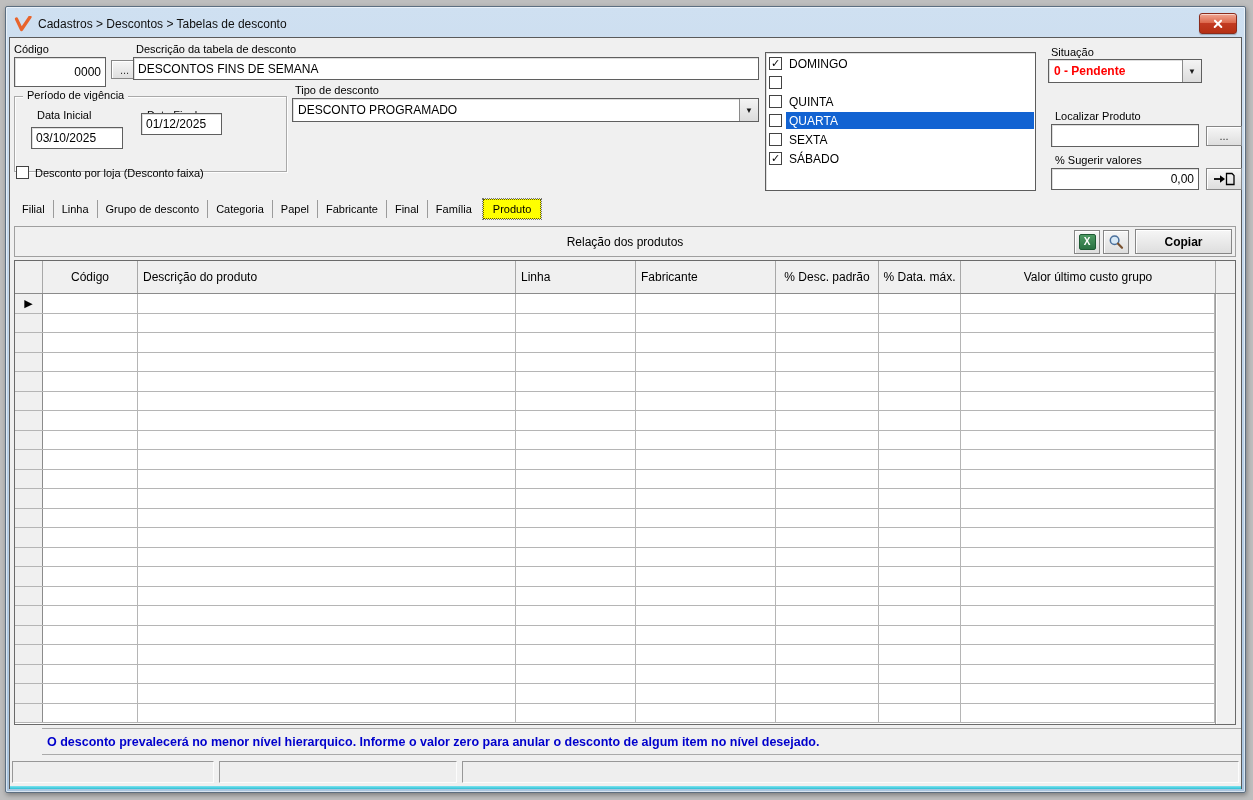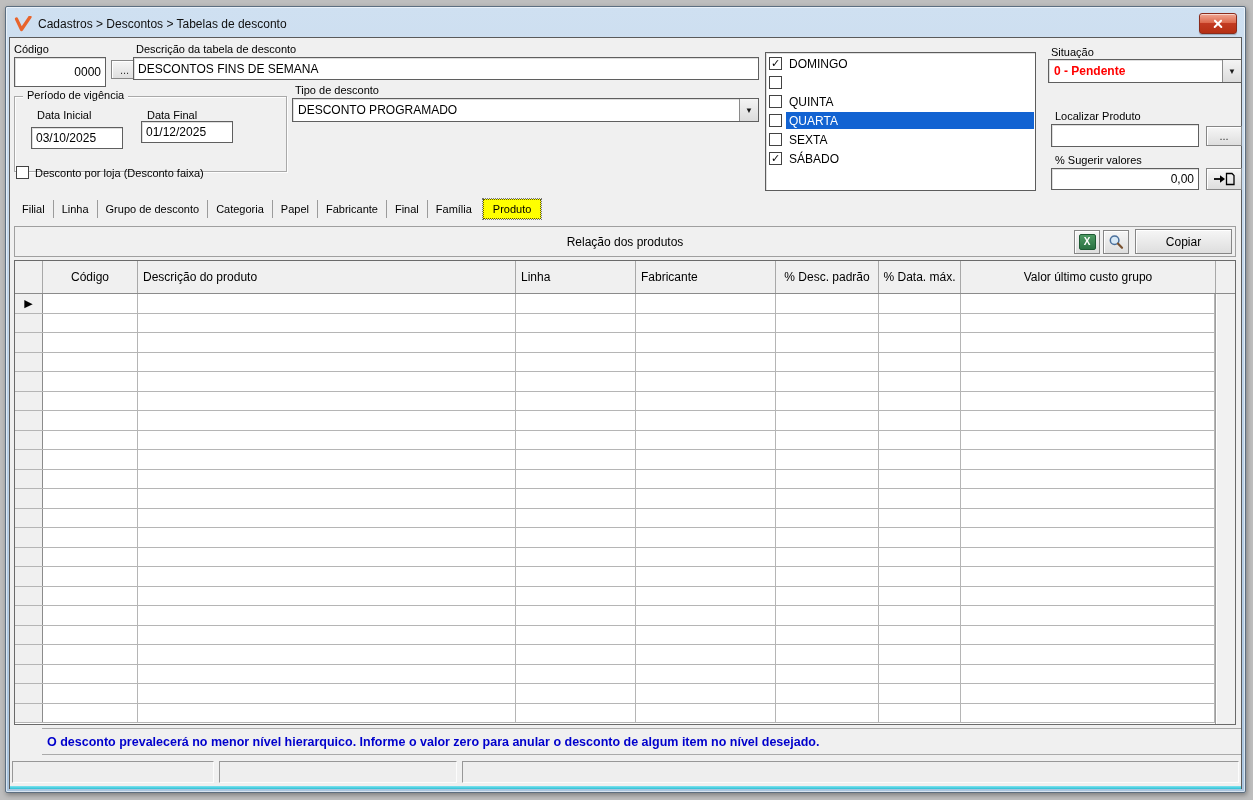--- a/index.html
+++ b/index.html
@@ -56,21 +56,21 @@
 
   
   .panel-band{position:absolute;background:#f0f0f0;border:1px solid #9f9f9f;box-sizing:border-box;
     display:flex;align-items:center;padding:2px 3px;}
   .band-title{position:absolute;left:0;right:0;text-align:center;font-size:12px;pointer-events:none;}
   .tool-btn{width:26px;height:24px;display:flex;align-items:center;justify-content:center;box-sizing:border-box;cursor:pointer;
     background:linear-gradient(#f6f6f6,#dedede);border:1px solid #868686;box-shadow:inset 1px 1px 0 #fff;margin-left:3px;}
   .xls-glyph{width:15px;height:14px;background:linear-gradient(#4d9a63,#2a7243);border:1px solid #1d5a33;color:#fff;
     font-weight:bold;font-size:10px;display:flex;align-items:center;justify-content:center;border-radius:2px;}
   .copy-btn{width:97px;height:25px;margin-left:6px;font-size:12px;display:flex;align-items:center;justify-content:center;
-    background:linear-gradient(#f6f6f6,#dedede);border:1px solid #868686;box-shadow:inset 1px 1px 0 #fff;cursor:pointer;box-sizing:border-box;}
+    background:linear-gradient(#f6f6f6,#dedede);border:1px solid #868686;box-shadow:inset 1px 1px 0 #fff;cursor:pointer;box-sizing:border-box;font-weight:bold;}
 
   
   .grid{position:absolute;border:1px solid #6a6a6a;background:#fff;box-sizing:border-box;display:flex;flex-direction:column;}
   .grid-header{display:flex;flex:none;height:33px;background:#f0f0f0;border-bottom:1px solid #8b8b8b;box-sizing:border-box;}
   .gh-cell{display:flex;align-items:center;justify-content:center;border-right:1px solid #a8a8a8;box-sizing:border-box;
     font-size:12px;padding:0 5px;white-space:nowrap;overflow:hidden;}
   .gh-cell.left{justify-content:flex-start;}
   .gh-corner{width:19px;flex:none;background:#f0f0f0;}
   .grid-lower{flex:1;display:flex;overflow:hidden;}
   .grid-rows{flex:1;display:flex;flex-direction:column;}
@@ -108,21 +108,21 @@
     <div class="sbtn" style="left:101px;top:22px;width:27px;height:19px;">...</div>
 
     <span class="lbl" style="left:126px;top:5px;">Descrição da tabela de desconto</span>
     <div class="field" style="left:123px;top:19px;width:626px;height:23px;">DESCONTOS FINS DE SEMANA</div>
 
     <div class="groupbox" style="left:4px;top:58px;width:273px;height:76px;">
       <span class="gb-title">Período de vigência</span>
       <span class="lbl" style="left:22px;top:12px;">Data Inicial</span>
       <div class="field" style="left:16px;top:30px;width:92px;height:22px;">03/10/2025</div>
       <span class="lbl" style="left:132px;top:12px;">Data Final</span>
-      <div class="field" style="left:126px;top:24px;width:92px;height:22px;">01/12/2025</div>
+      <div class="field" style="left:126px;top:16px;width:81px;height:22px;">01/12/2025</div>
     </div>
 
     <span class="lbl" style="left:285px;top:46px;">Tipo de desconto</span>
     <div class="combo" style="left:282px;top:60px;width:467px;height:24px;">
       <span class="val">DESCONTO PROGRAMADO</span>
       <span class="drop">▼</span>
     </div>
 
     <div class="listbox" style="left:755px;top:14px;width:271px;height:139px;">
         <div class="day-row">
@@ -144,21 +144,21 @@
           <span class="day-check"></span>
           <span class="day-label">SEXTA</span>
         </div>
         <div class="day-row">
           <span class="day-check">✓</span>
           <span class="day-label">SÁBADO</span>
         </div>
       </div>
 
     <span class="lbl" style="left:1041px;top:8px;">Situação</span>
-    <div class="combo" style="left:1038px;top:21px;width:194px;height:24px;">
+    <div class="combo" style="left:1038px;top:21px;width:154px;height:24px;">
       <span class="val" style="font-weight: bold; color: rgb(255, 0, 0);">0 - Pendente</span>
       <span class="drop">▼</span>
     </div>
 
     <span class="lbl" style="left:1045px;top:72px;">Localizar Produto</span>
     <div class="field" style="left:1041px;top:86px;width:148px;height:23px;"></div>
     <div class="sbtn" style="left:1196px;top:88px;width:36px;height:20px;">...</div>
 
     <span class="lbl" style="left:1045px;top:116px;">% Sugerir valores</span>
     <div class="field right" style="left:1041px;top:130px;width:148px;height:22px;">0,00</div>

